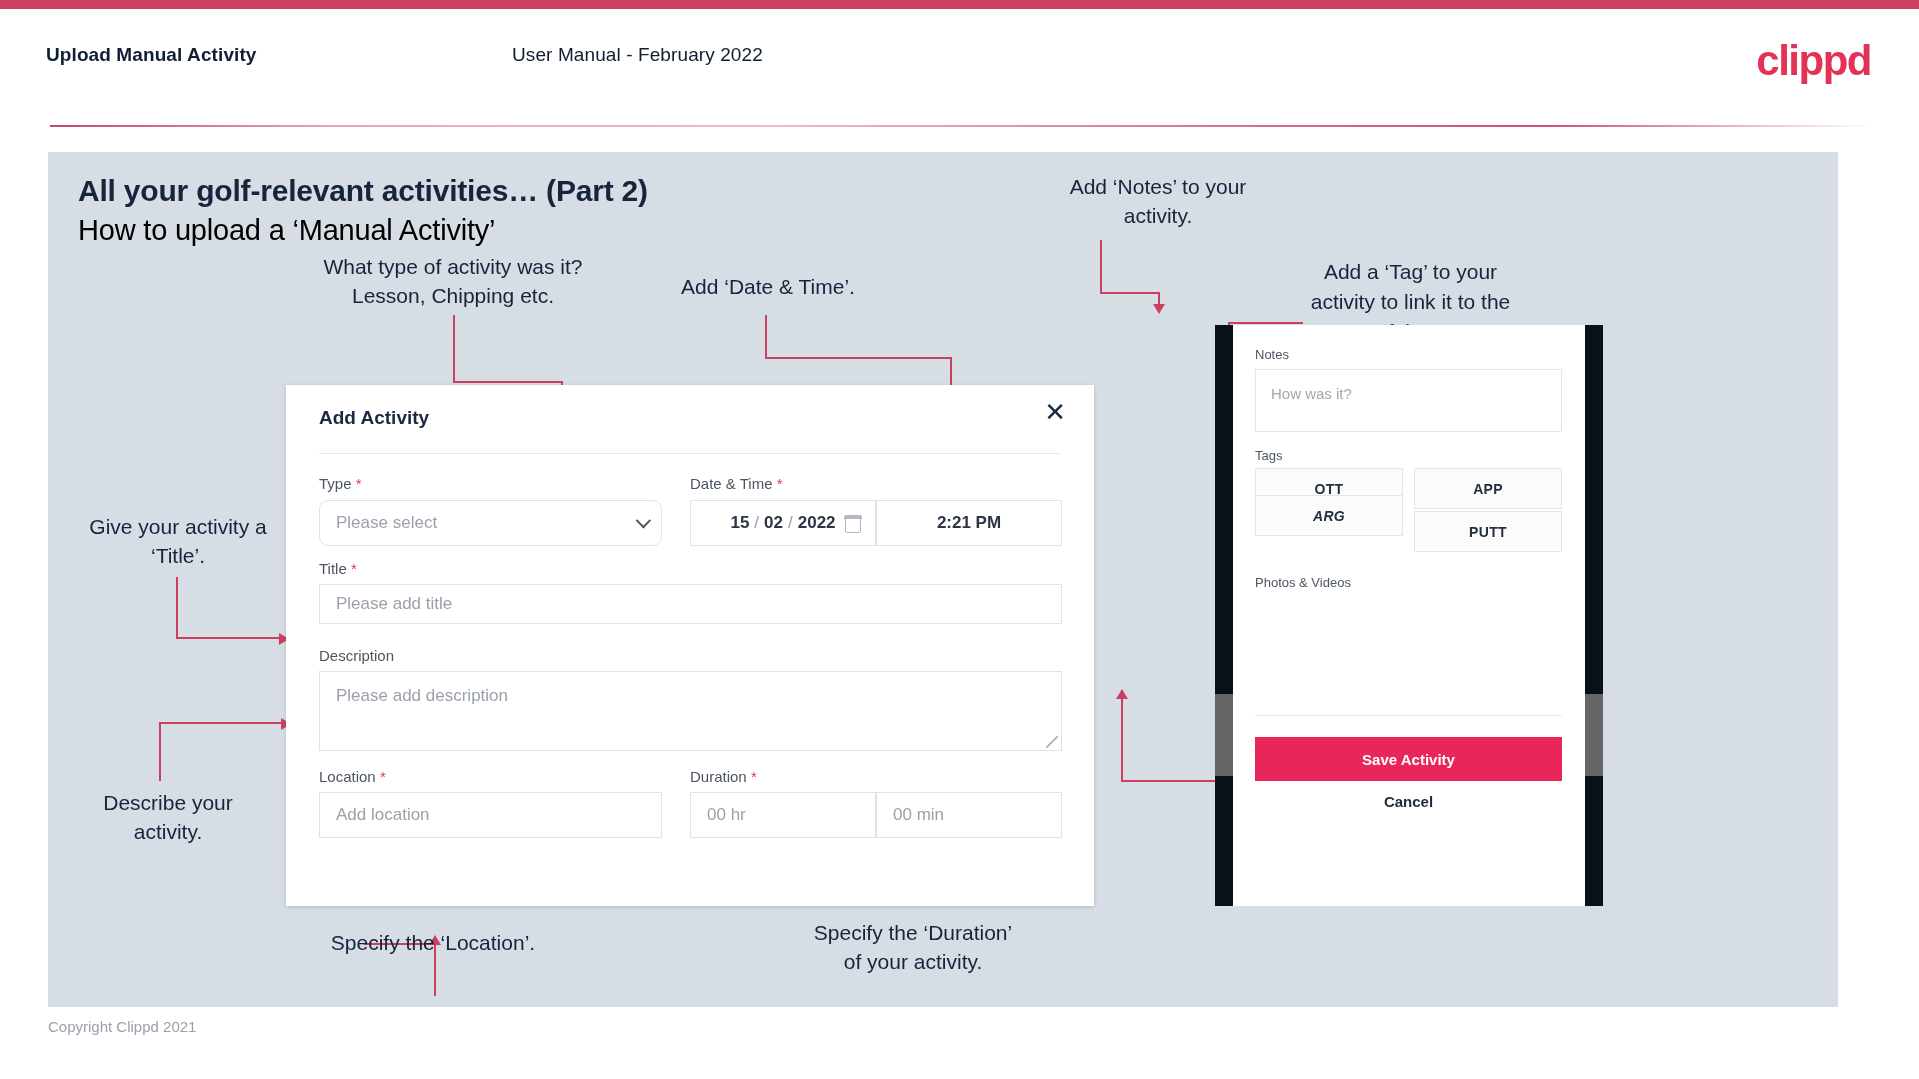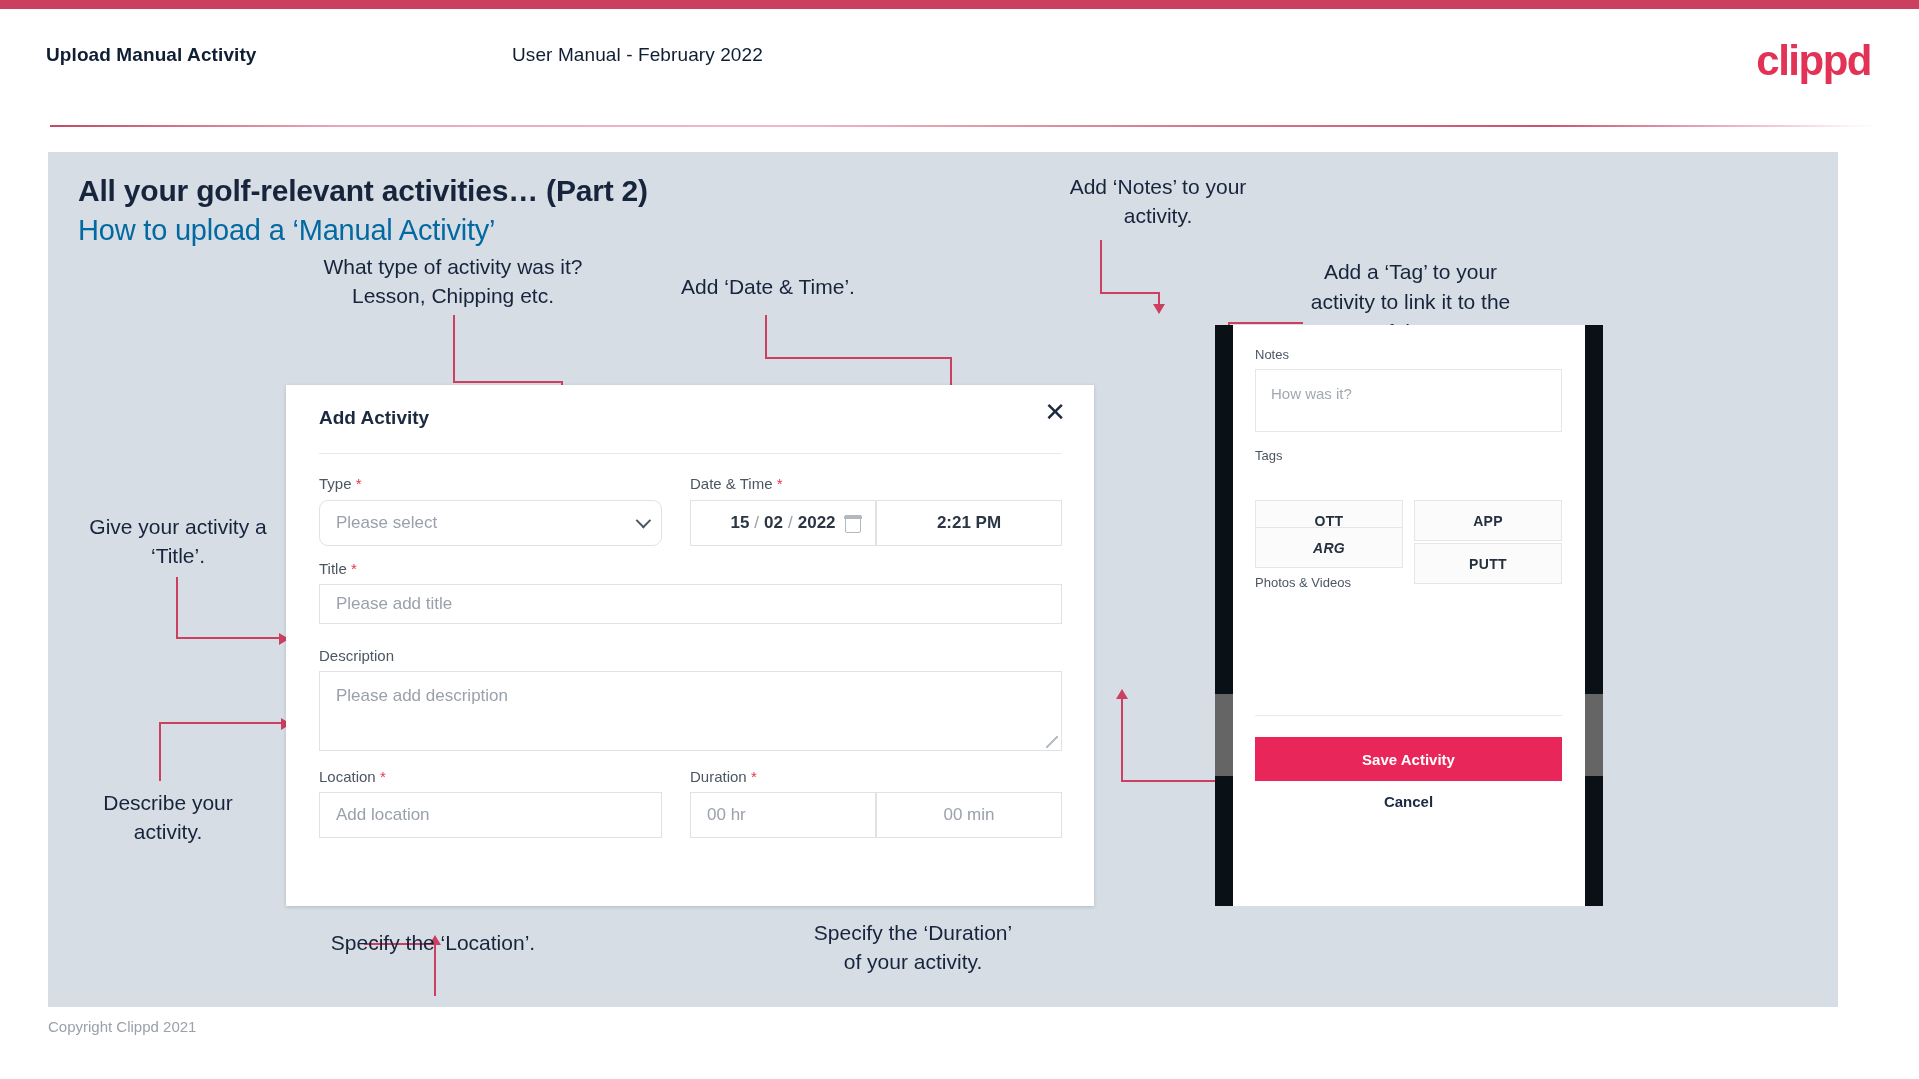--- a/index.html
+++ b/index.html
@@ -41,21 +41,21 @@
     position: absolute; left: 48px; top: 152px; width: 1790px; height: 855px;
     background: #d7dde5;
   }
 
   .slide-title {
     position: absolute; left: 30px; top: 22px;
     font-size: 30px; font-weight: 700; color: #16243c; letter-spacing: -.2px;
   }
   .slide-sub {
     position: absolute; left: 30px; top: 62px;
-    font-size: 29px; font-weight: 400; color: #0369a1; letter-spacing: -.2px;
+    font-size: 29px; font-weight: 400; color: #000000; letter-spacing: -.2px;
   }
 
   
   .ann {
     position: absolute; color: #16243c; font-size: 21px; line-height: 29px;
     text-align: center; font-weight: 400;
   }
 
   
   .ln { position: absolute; background: #cb4060; }
@@ -134,21 +134,21 @@
   .screen {
     position: absolute; left: 18px; top: 0; width: 352px; height: 581px;
     background: #ffffff; overflow: hidden;
   }
   .p-label { position: absolute; font-size: 13px; color: #4c5663; }
   .p-box { position: absolute; border: 1px solid #e4e6ea; background: #fff; }
   .p-ph { position: absolute; font-size: 15px; color: #a2a8b1; }
   .tag {
     position: absolute; border: 1px solid #e4e6ea; background: #fbfbfc;
     display: flex; align-items: center; justify-content: center;
-    font-size: 14px; font-weight: 700; color: #25303f; letter-spacing: .3px; margin-top: 32px;
+    font-size: 14px; font-weight: 700; color: #25303f; letter-spacing: .3px;
   }
   .upload-box {
     position: absolute; border: 1px solid #e8eaed; background:#fff;
     display:flex; flex-direction:column; align-items:center; justify-content:center;
   }
   .up-icon {
     width: 19px; height: 16px; background:#b8bcc2; border-radius:2px; position: relative;
     margin-bottom: 9px;
   }
   .up-icon::after{
@@ -331,21 +331,21 @@
     </div>
 
     <div class="fld-label" style="left:404px; top:383px;">
       <span>Duration</span>
       <span class="req">*</span>
     </div>
     <div class="inp" style="left:404px; top:407px; width:186px; height:46px; justify-content:flex-start;">
       <span>00 hr</span>
     </div>
     <div class="split-v" style="left:590px; top:407px; height:46px;"></div>
-    <div class="inp" style="left:590px; top:407px; width:186px; height:46px; justify-content:center;">
+    <div class="inp" style="left:590px; top:407px; width:186px; height:46px; ">
       <span>00 min</span>
     </div>
 
   </div>
 
   <div class="phone">
     <div class="bezel-l"></div>
     <div class="bezel-r"></div>
     <div class="bezel-gray l"></div>
     <div class="bezel-gray r"></div>

